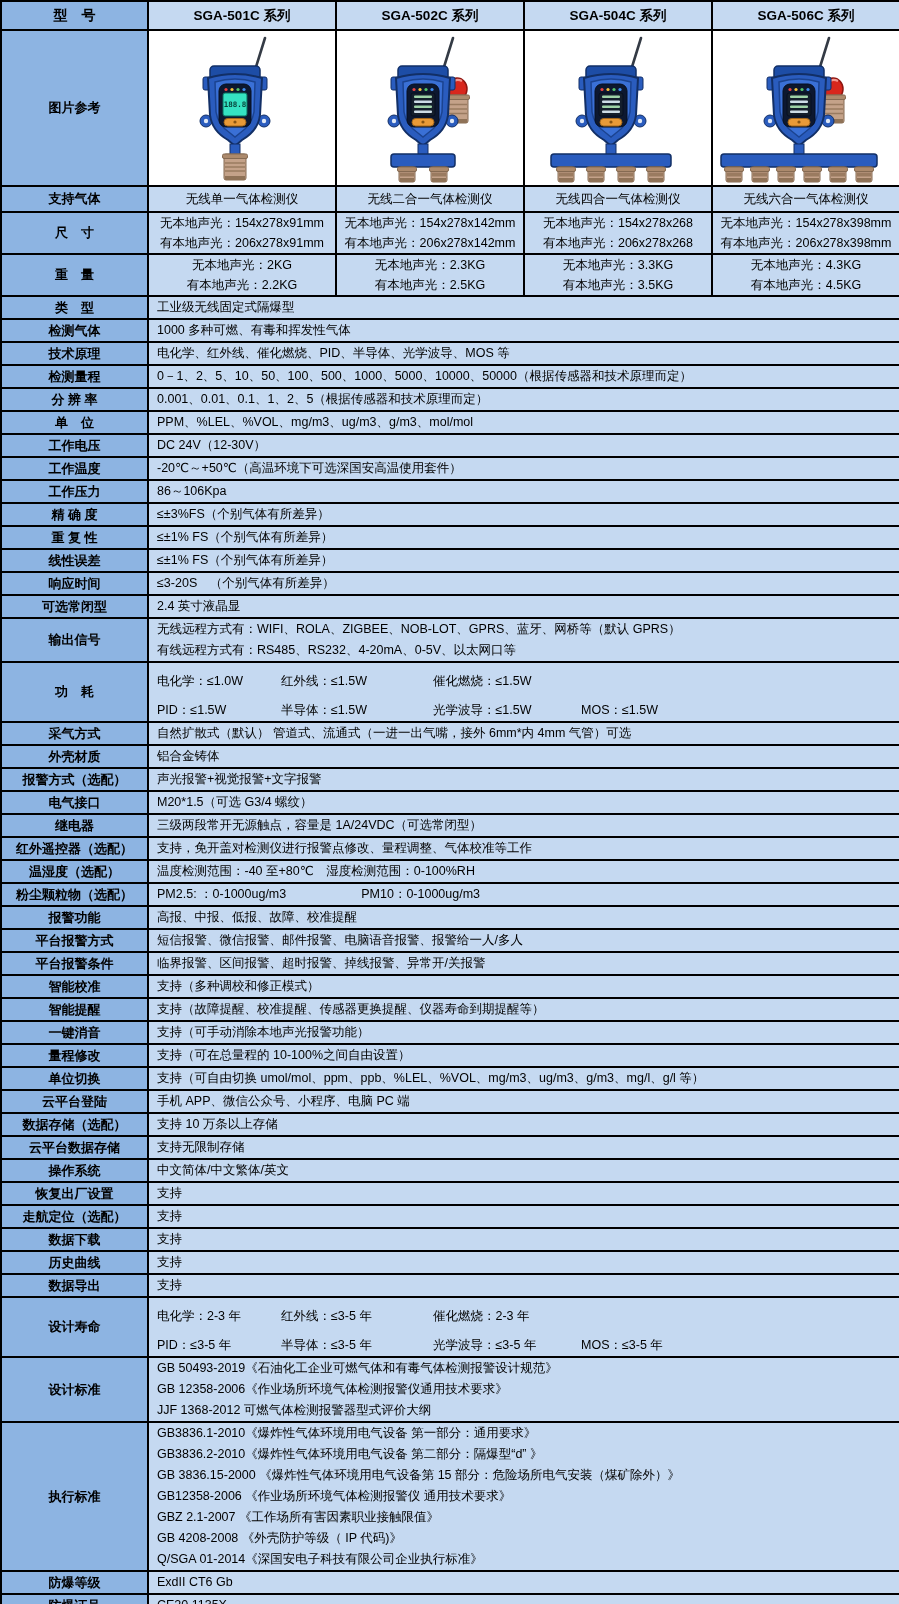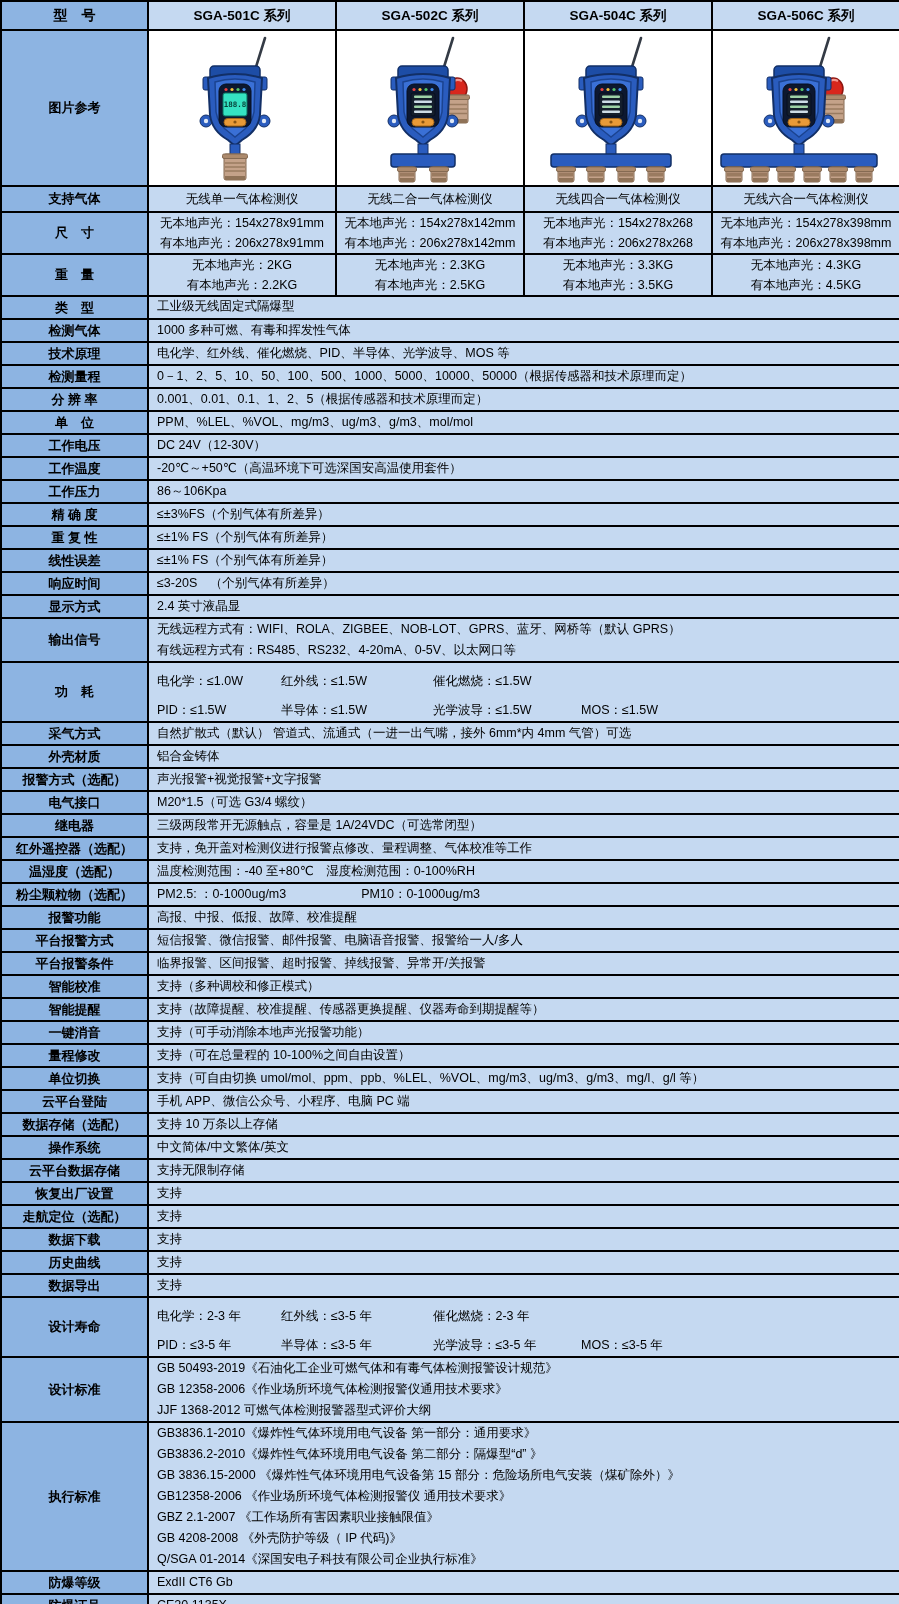--- a/index.html
+++ b/index.html
@@ -299,21 +299,21 @@
           </td>
           <td class="ccell">
             <div>无本地声光：3.3KG</div>
             <div>有本地声光：3.5KG</div>
           </td>
           <td class="ccell">
             <div>无本地声光：4.3KG</div>
             <div>有本地声光：4.5KG</div>
           </td>
         </tr>
-        <tr style="height: 22px; font-family: Liberation Mono, monospace;">
+        <tr style="height: 22px;">
           <td class="lbl">类　型</td>
           <td class="vcell" colspan="4">
             <div>工业级无线固定式隔爆型</div>
           </td>
         </tr>
         <tr style="height: 22px;">
           <td class="lbl">检测气体</td>
           <td class="vcell" colspan="4">
             <div>1000 多种可燃、有毒和挥发性气体</div>
           </td>
@@ -378,21 +378,21 @@
             <div>≤±1% FS（个别气体有所差异）</div>
           </td>
         </tr>
         <tr style="height: 22px;">
           <td class="lbl">响应时间</td>
           <td class="vcell" colspan="4">
             <div>≤3-20S　（个别气体有所差异）</div>
           </td>
         </tr>
         <tr style="height: 22px;">
-          <td class="lbl">显示方式</td>
+          <td class="lbl">可选常闭型</td>
           <td class="vcell" colspan="4">
             <div>2.4 英寸液晶显</div>
           </td>
         </tr>
         <tr style="height: 42px;">
           <td class="lbl">输出信号</td>
           <td class="vcell" colspan="4">
             <div>无线远程方式有：WIFI、ROLA、ZIGBEE、NOB-LOT、GPRS、蓝牙、网桥等（默认 GPRS）</div>
             <div>有线远程方式有：RS485、RS232、4-20mA、0-5V、以太网口等</div>
           </td>
@@ -506,29 +506,29 @@
             <div>手机 APP、微信公众号、小程序、电脑 PC 端</div>
           </td>
         </tr>
         <tr style="height: 22px;">
           <td class="lbl">数据存储（选配）</td>
           <td class="vcell" colspan="4">
             <div>支持 10 万条以上存储</div>
           </td>
         </tr>
         <tr style="height: 22px;">
+          <td class="lbl">云平台数据存储</td>
+          <td class="vcell" colspan="4">
+            <div>支持无限制存储</div>
+          </td>
+        </tr>
+        <tr style="height: 22px;">
           <td class="lbl">操作系统</td>
           <td class="vcell" colspan="4">
             <div>中文简体/中文繁体/英文</div>
-          </td>
-        </tr>
-        <tr style="height: 22px;">
-          <td class="lbl">云平台数据存储</td>
-          <td class="vcell" colspan="4">
-            <div>支持无限制存储</div>
           </td>
         </tr>
         <tr style="height: 22px;">
           <td class="lbl">恢复出厂设置</td>
           <td class="vcell" colspan="4">
             <div>支持</div>
           </td>
         </tr>
         <tr style="height: 22px;">
           <td class="lbl">走航定位（选配）</td>

